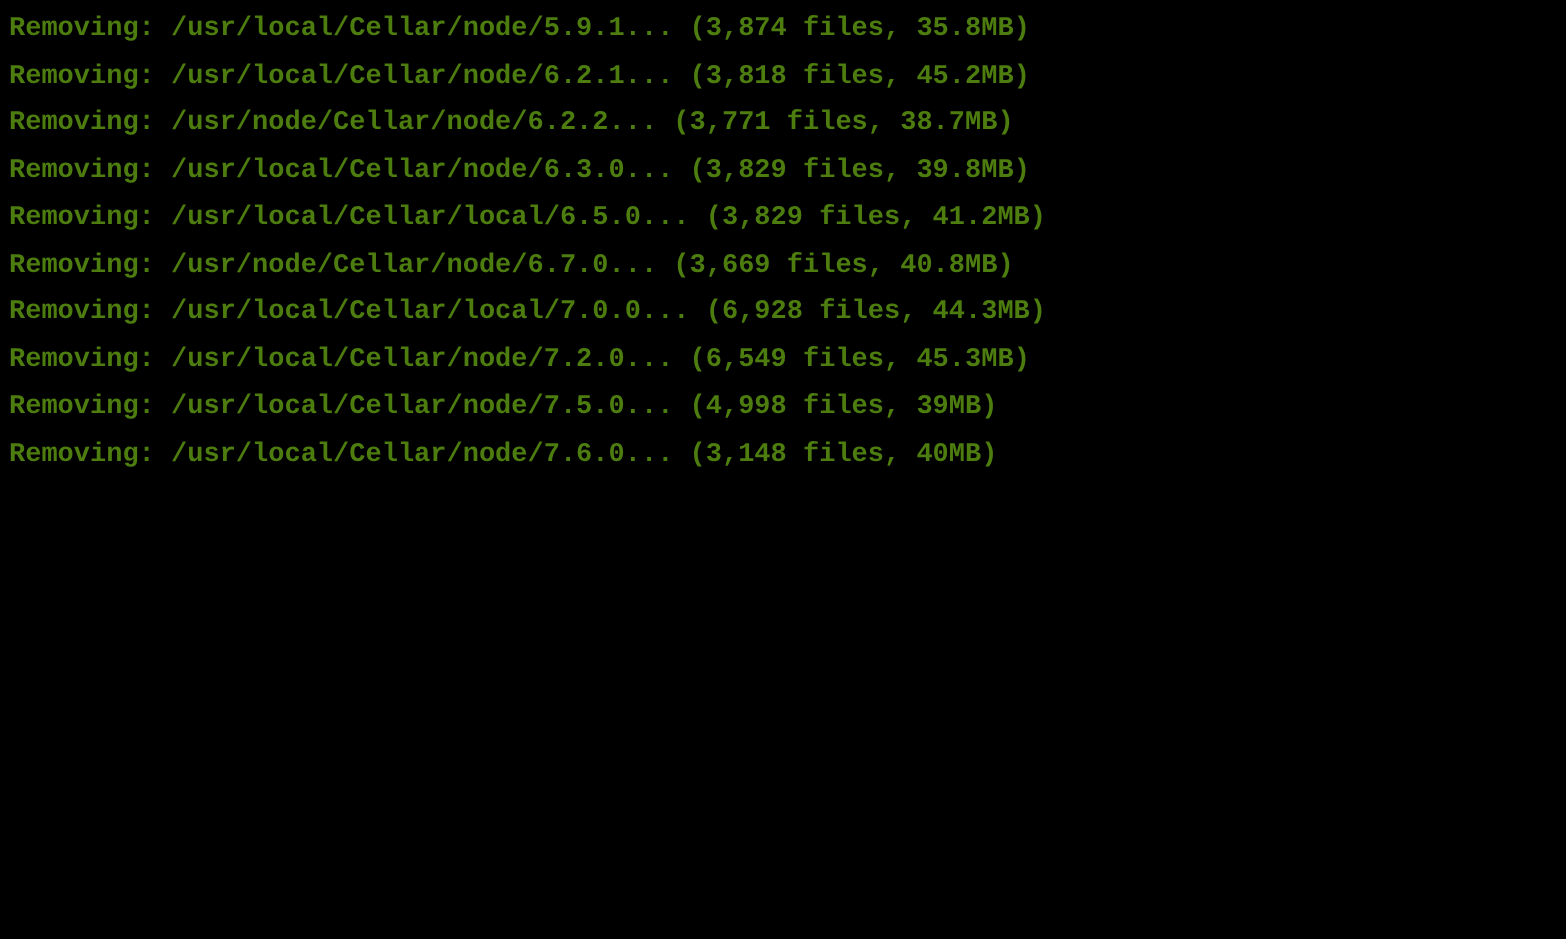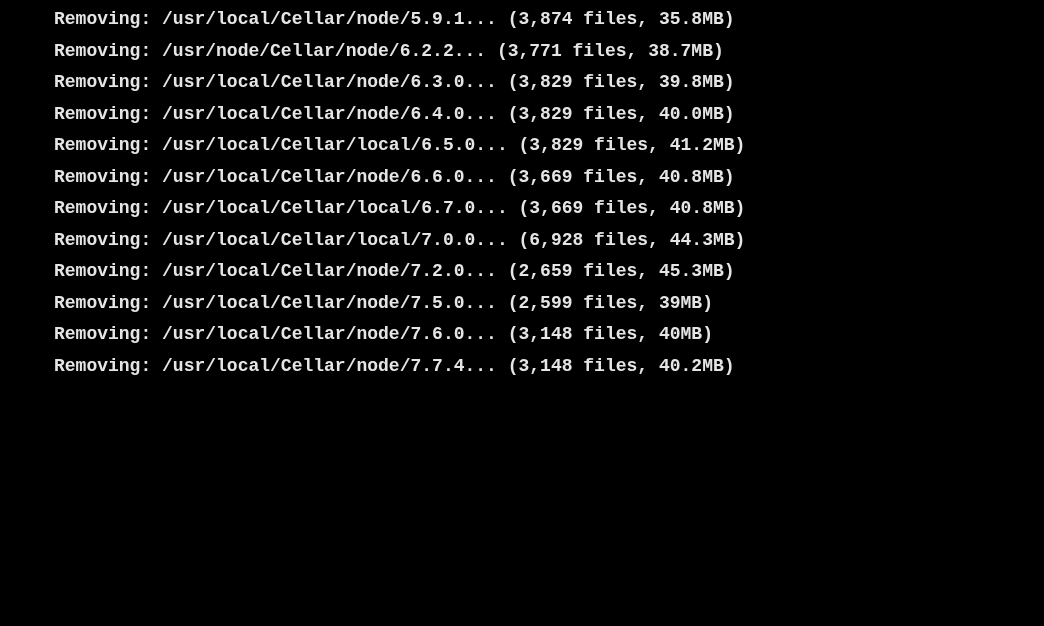--- a/index.html
+++ b/index.html
@@ -16,33 +16,30 @@
       padding: 4px 6px;
       width: 1044px;
       height: 626px;
       overflow: hidden;
       color: #00ff00;
       font-weight: bold;
     }
     
     .terminal-line {
       white-space: pre;
-      color: #e5e5e5;
-      margin-left: 48px;
+      color: #4d7c0f;
     }
   </style>
 </head>
 <body>
 
 <div id="terminal-output">
     <div class="terminal-line"><span>Removing:</span> <span>/usr/local/Cellar/node/5.9.1...</span> (<span>3,874</span> files, <span>35.8MB</span>)</div>
+    <div class="terminal-line"><span>Removing:</span> <span>/usr/local/Cellar/node/6.2.1...</span> (<span>3,818</span> files, <span>45.2MB</span>)</div>
     <div class="terminal-line"><span>Removing:</span> <span>/usr/node/Cellar/node/6.2.2...</span> (<span>3,771</span> files, <span>38.7MB</span>)</div>
     <div class="terminal-line"><span>Removing:</span> <span>/usr/local/Cellar/node/6.3.0...</span> (<span>3,829</span> files, <span>39.8MB</span>)</div>
-    <div class="terminal-line"><span>Removing:</span> <span>/usr/local/Cellar/node/6.4.0...</span> (<span>3,829</span> files, <span>40.0MB</span>)</div>
     <div class="terminal-line"><span>Removing:</span> <span>/usr/local/Cellar/local/6.5.0...</span> (<span>3,829</span> files, <span>41.2MB</span>)</div>
-    <div class="terminal-line"><span>Removing:</span> <span>/usr/local/Cellar/node/6.6.0...</span> (<span>3,669</span> files, <span>40.8MB</span>)</div>
-    <div class="terminal-line"><span>Removing:</span> <span>/usr/local/Cellar/local/6.7.0...</span> (<span>3,669</span> files, <span>40.8MB</span>)</div>
+    <div class="terminal-line"><span>Removing:</span> <span>/usr/node/Cellar/node/6.7.0...</span> (<span>3,669</span> files, <span>40.8MB</span>)</div>
     <div class="terminal-line"><span>Removing:</span> <span>/usr/local/Cellar/local/7.0.0...</span> (<span>6,928</span> files, <span>44.3MB</span>)</div>
-    <div class="terminal-line"><span>Removing:</span> <span>/usr/local/Cellar/node/7.2.0...</span> (<span>2,659</span> files, <span>45.3MB</span>)</div>
-    <div class="terminal-line"><span>Removing:</span> <span>/usr/local/Cellar/node/7.5.0...</span> (<span>2,599</span> files, <span>39MB</span>)</div>
+    <div class="terminal-line"><span>Removing:</span> <span>/usr/local/Cellar/node/7.2.0...</span> (<span>6,549</span> files, <span>45.3MB</span>)</div>
+    <div class="terminal-line"><span>Removing:</span> <span>/usr/local/Cellar/node/7.5.0...</span> (<span>4,998</span> files, <span>39MB</span>)</div>
     <div class="terminal-line"><span>Removing:</span> <span>/usr/local/Cellar/node/7.6.0...</span> (<span>3,148</span> files, <span>40MB</span>)</div>
-    <div class="terminal-line"><span>Removing:</span> <span>/usr/local/Cellar/node/7.7.4...</span> (<span>3,148</span> files, <span>40.2MB</span>)</div>
   </div>
 
 </body></html>

